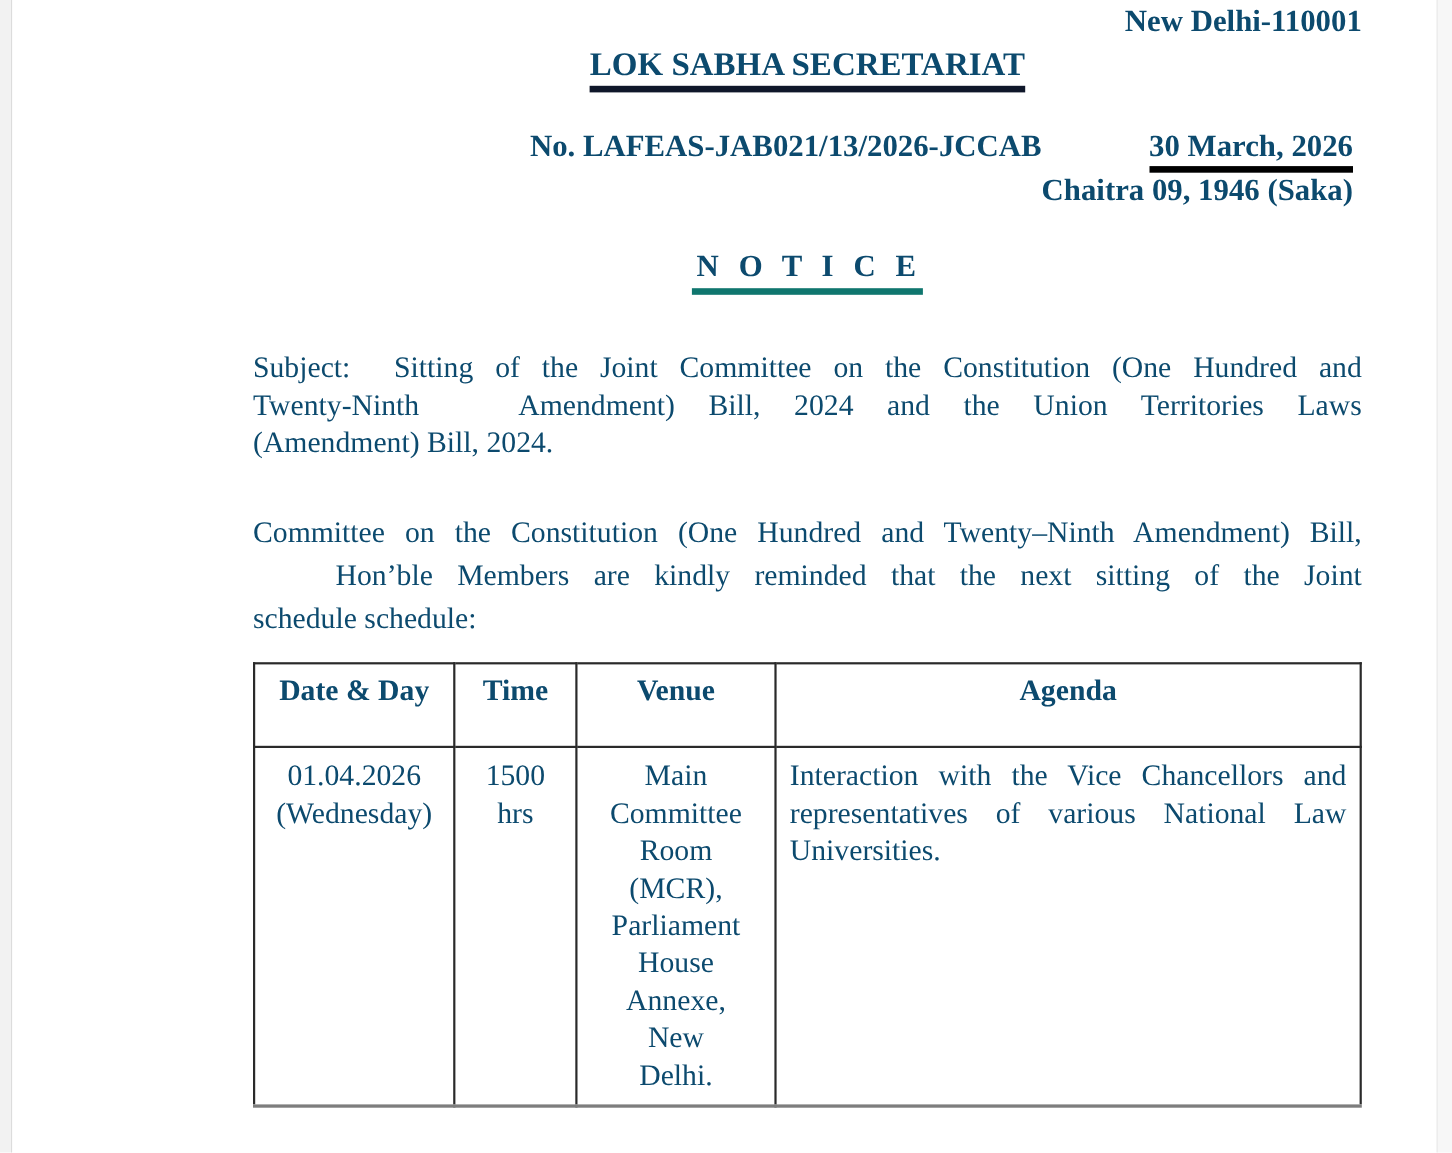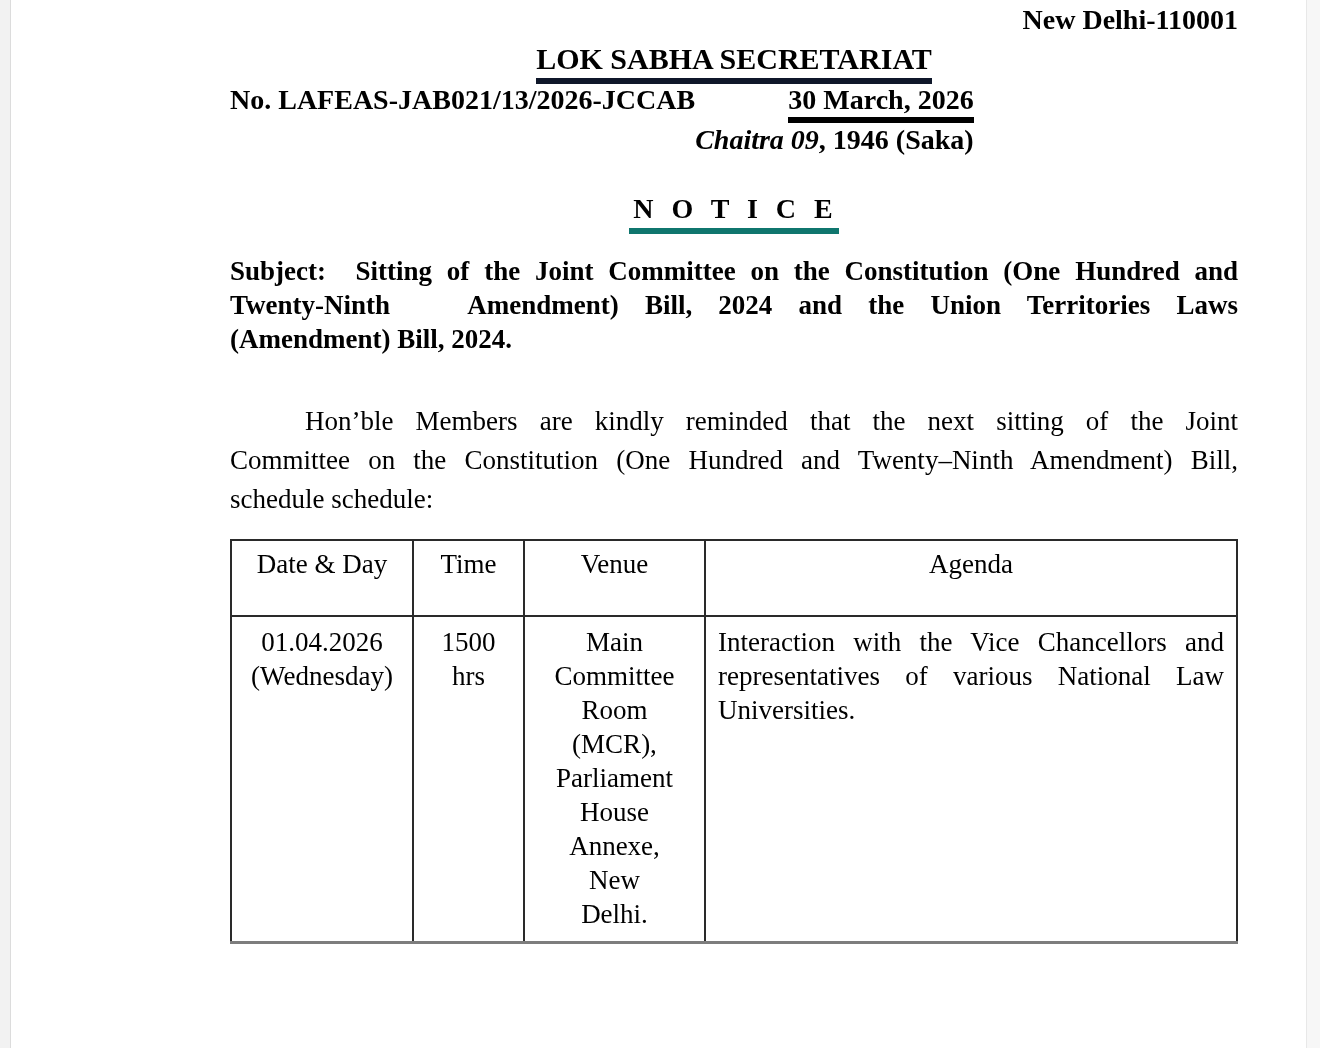--- a/index.html
+++ b/index.html
@@ -7,21 +7,21 @@
     padding: 0;
     background: #ffffff;
   }
   #page {
     position: relative;
     width: 1320px;
     height: 1048px;
     background: #ffffff;
     overflow: hidden;
     font-family: "Liberation Serif", "DejaVu Serif", serif;
-    color: #000000;
+    color: #0c4a6e;
   }
   .scan-edge-left {
     position: absolute;
     left: 0; top: 0;
     width: 10px; height: 100%;
     background: #f2f2f2;
     border-right: 1px solid #dcdcdc;
   }
   .scan-edge-right {
     position: absolute;
@@ -56,22 +56,23 @@
     padding-bottom: 2px;
   }
   .org-subtitle {
     margin-top: 6px;
     text-align: center;
     font-weight: bold;
     font-size: 28px;
     line-height: 32px;
   }
   .ref-row {
+    margin-top: 34px;
     display: flex;
-    justify-content: flex-start;
+    justify-content: flex-end;
     align-items: flex-start;
   }
   .ref-no {
     font-weight: bold;
     font-size: 28px;
     line-height: 32px;
   }
   .date-block {
     text-align: right;
     padding-right: 8px;
@@ -84,38 +85,38 @@
   .date-gregorian span {
     display: inline-block;
     border-bottom: 6px solid #000000;
     padding-bottom: 1px;
   }
   .date-saka {
     font-weight: bold;
     font-size: 28px;
     line-height: 34px;
   }
-  .date-saka .it { font-style: italic; }
+  .date-saka .it { }
   .notice-heading {
     margin-top: 36px;
     text-align: center;
     font-weight: bold;
     font-size: 28px;
     line-height: 32px;
   }
   .notice-heading span {
     display: inline-block;
     letter-spacing: 2px;
     word-spacing: 7px;
     border-bottom: 6px solid #0f766e;
     padding: 0 4px 3px 4px;
   }
   .subject-block {
-    margin-top: 20px;
-    font-weight: bold;
+    margin-top: 49px;
+    font-weight: normal;
     font-size: 27px;
     line-height: 34px;
   }
   .body-paragraph {
     margin-top: 46px;
     font-size: 27px;
     line-height: 39px;
   }
   .jline {
     text-align: justify;
@@ -131,21 +132,21 @@
     border-collapse: collapse;
     table-layout: fixed;
     font-size: 27px;
     line-height: 34px;
   }
   table.schedule, table.schedule td, table.schedule th {
     border: 2px solid #2a2a2a;
   }
   table.schedule { border-bottom: 3px solid #7d7d7d; }
   table.schedule th {
-    font-weight: normal;
+    font-weight: bold;
     text-align: center;
     vertical-align: top;
     padding: 6px 6px 34px 6px;
   }
   table.schedule td {
     vertical-align: top;
     padding: 8px 10px 10px 10px;
   }
   td.c-date { text-align: center; }
   td.c-time { text-align: center; }
@@ -189,22 +190,22 @@
       <span>N O T I C E</span>
     </div>
 
     <div class="subject-block">
       <div class="jline">Subject:&nbsp; Sitting of the Joint Committee on the Constitution (One Hundred and</div>
       <div class="jline">Twenty-Ninth&nbsp;&nbsp; Amendment) Bill, 2024 and the Union Territories Laws</div>
       <div class="lastline">(Amendment) Bill, 2024.</div>
     </div>
 
     <div class="body-paragraph">
+      <div class="jline">Committee on the Constitution (One Hundred and Twenty–Ninth Amendment) Bill,</div>
       <div class="jline indent">Hon’ble Members are kindly reminded that the next sitting of the Joint</div>
-      <div class="jline">Committee on the Constitution (One Hundred and Twenty–Ninth Amendment) Bill,</div>
       <div class="lastline">schedule schedule:</div>
     </div>
 
     <table class="schedule">
       <colgroup>
         <col style="width:182px">
         <col style="width:111px">
         <col style="width:181px">
         <col>
       </colgroup>

